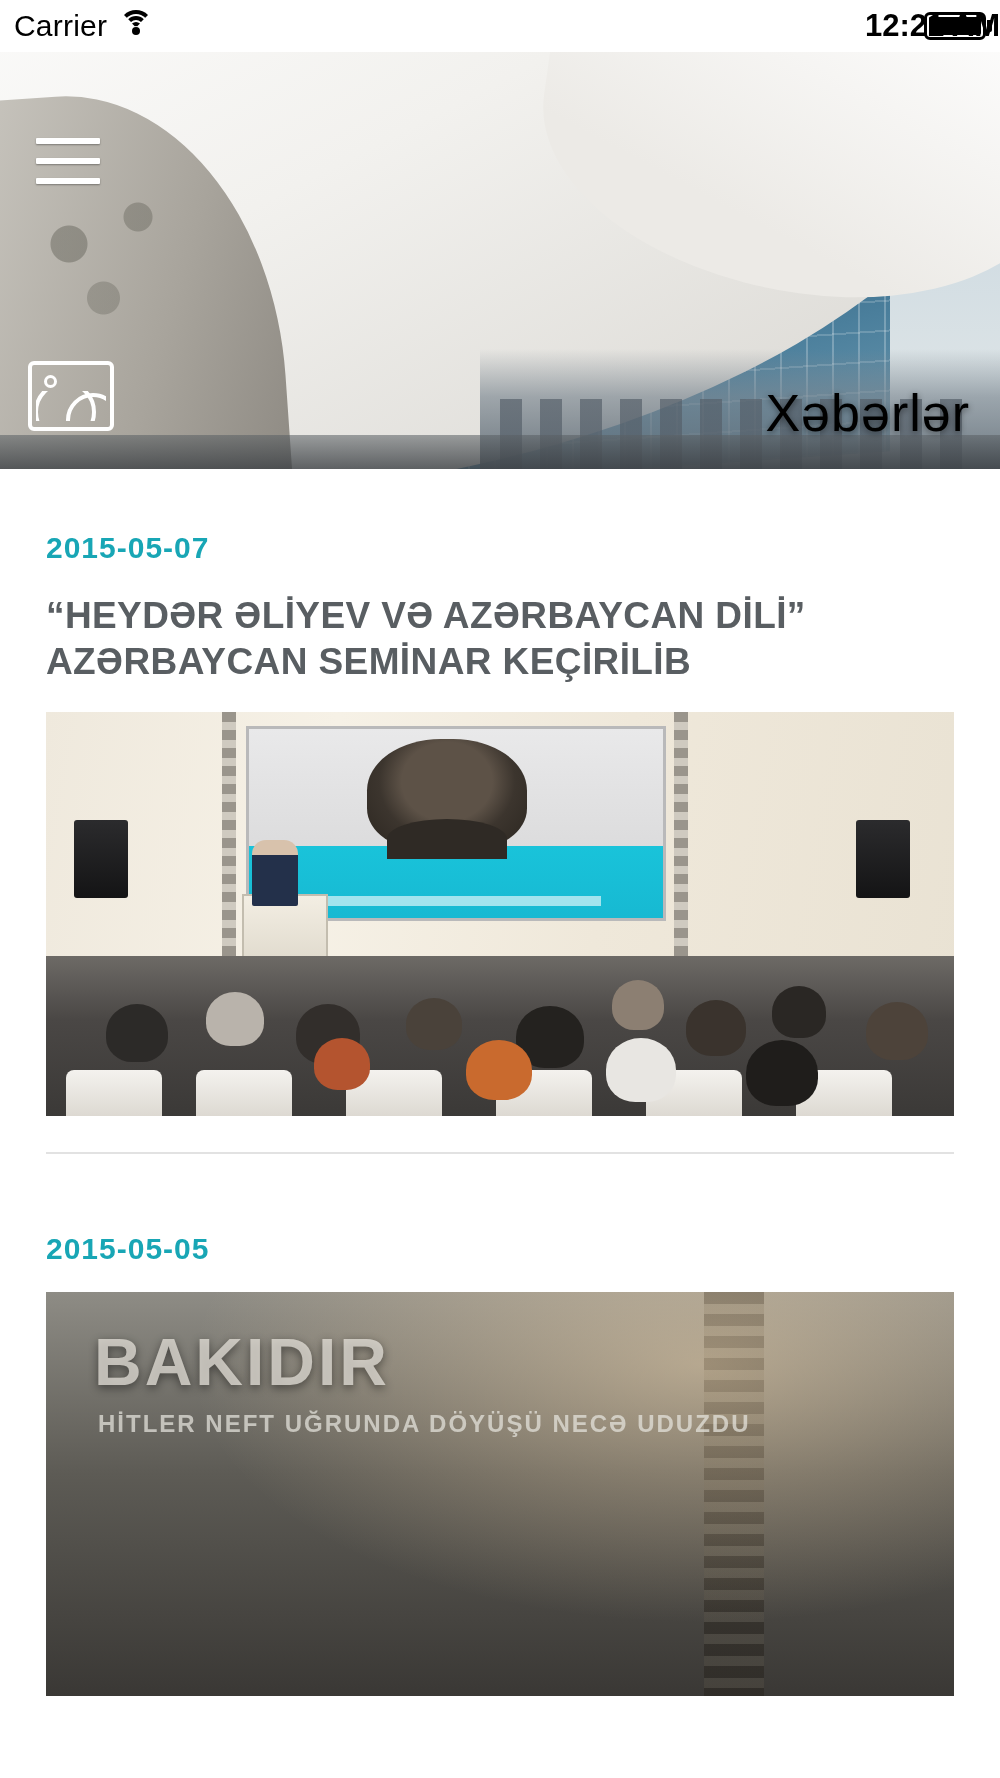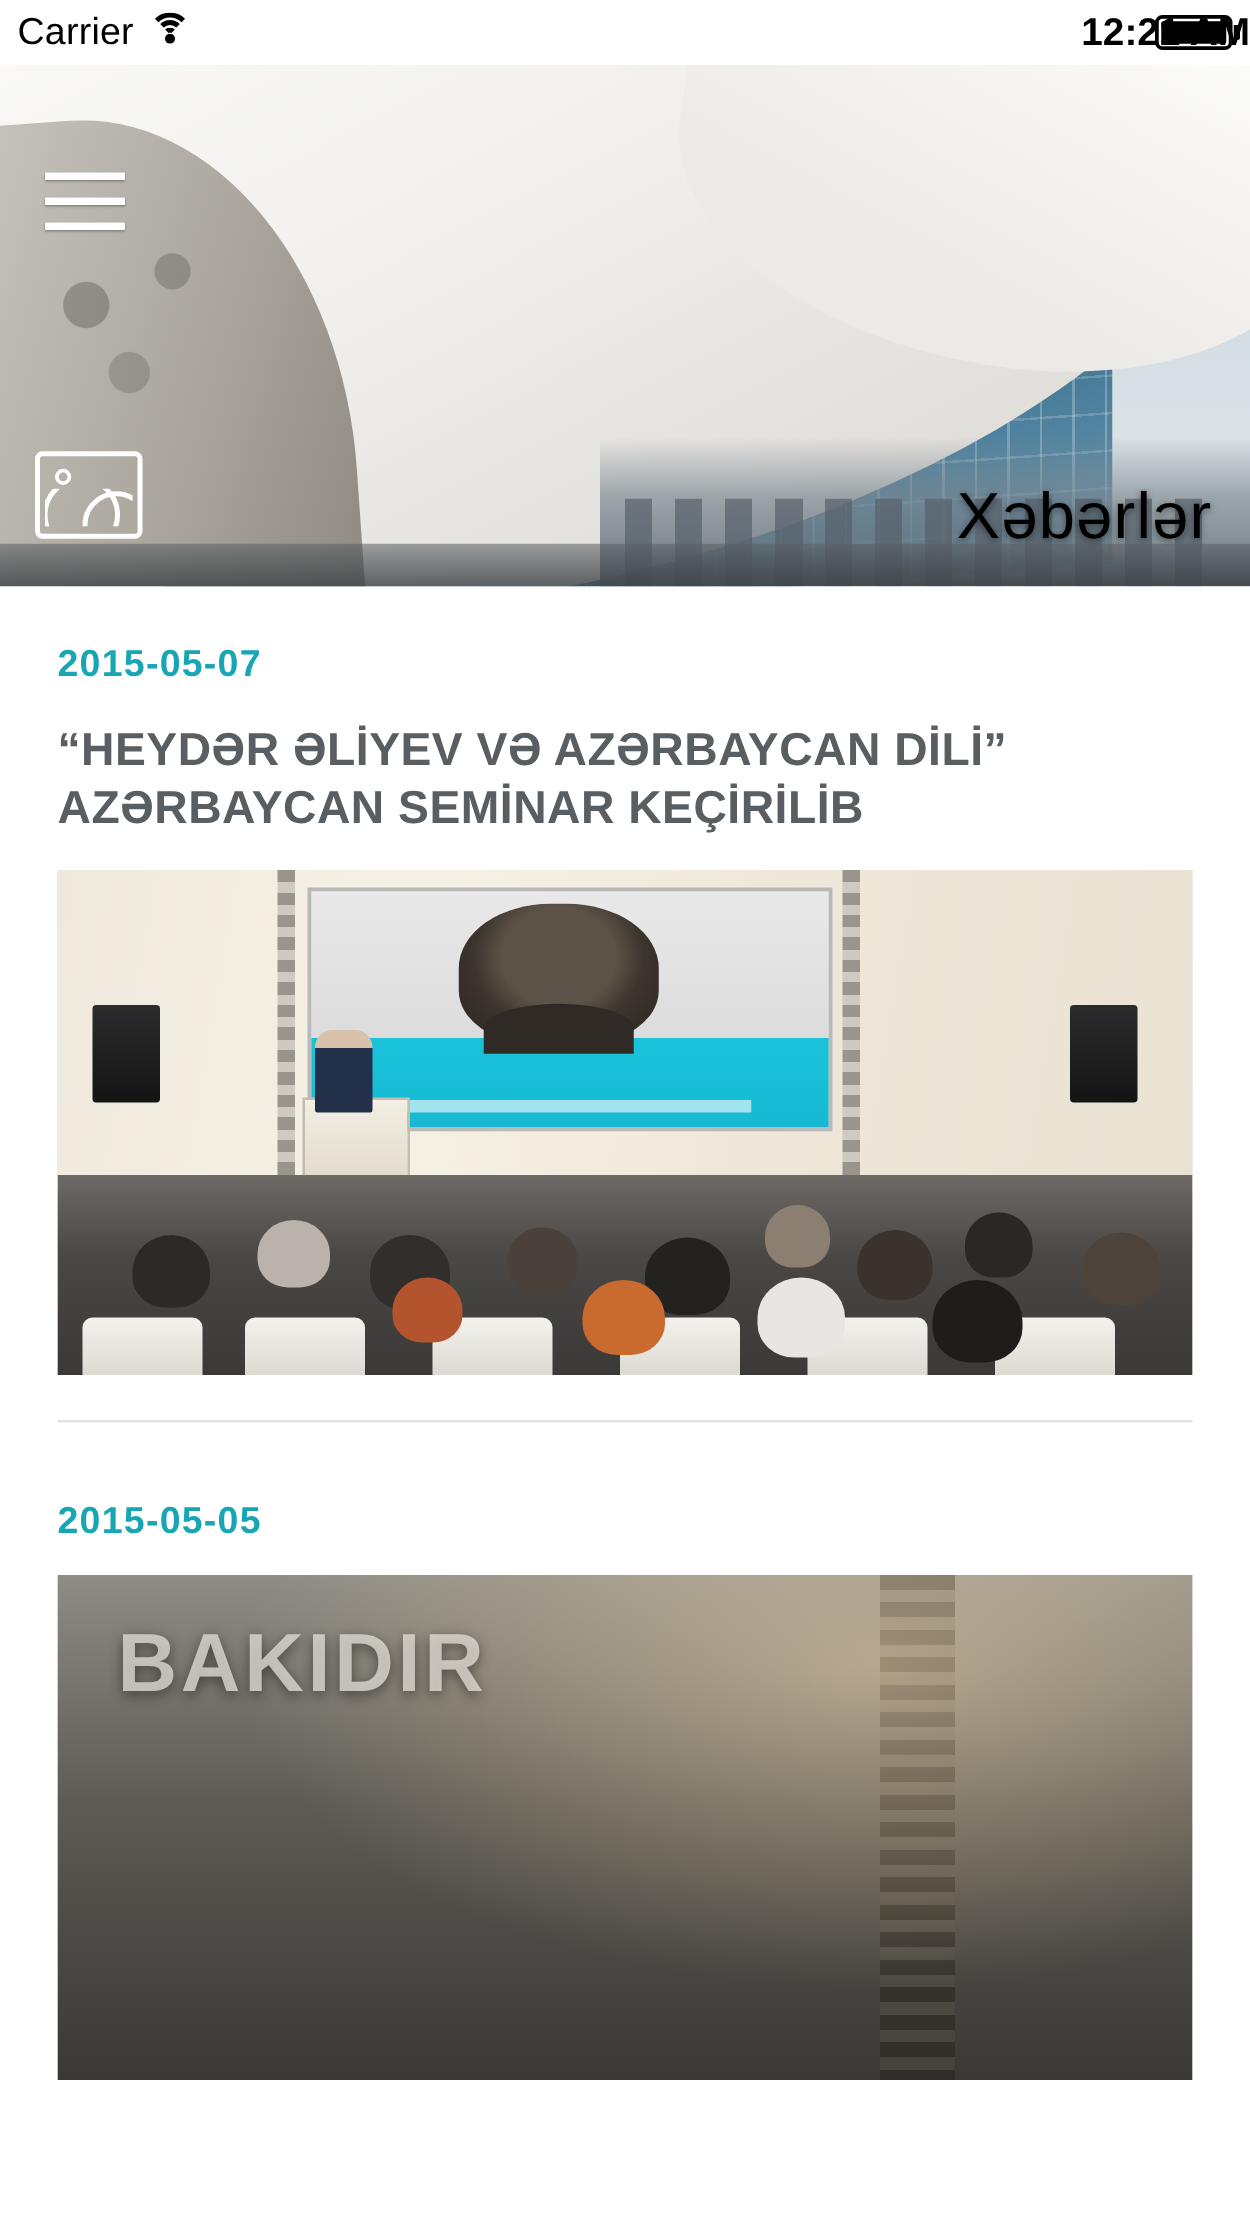--- a/index.html
+++ b/index.html
@@ -245,21 +245,21 @@
     bottom: 26px;
     font-size: 52px;
     color: #000000;
     letter-spacing: 1px;
     text-shadow: 0 2px 6px rgba(0,0,0,.45);
     font-weight: 400;
   }
 
   
   .news-list { width: 100%; background: #ffffff; }
-  .news-item { padding: 46px 46px 16px 46px; }
+  .news-item { padding: 46px 46px 16px 46px; margin-top: 16px; }
   .news-date {
     font-size: 30px;
     color: #18a6b5;
     letter-spacing: 1px;
     font-weight: bold;
   }
   .news-title {
     margin-top: 28px;
     font-size: 37px;
     line-height: 1.25;
@@ -493,16 +493,17 @@
     <div class="divider"></div>
   </div>
 
   <div class="news-item">
     <div class="news-date">2015-05-05</div>
     <div class="news-photo">
       <div class="film-bg"></div>
       <div class="film-rig"></div>
       <div class="film-glow"></div>
       <div class="film-title">BAKIDIR</div>
+      <div class="film-sub">HİTLER NEFT UĞRUNDA DÖYÜŞÜ NECƏ UDUZDU</div>
     </div>
   </div>
 
 </div>
 
 </body></html>

